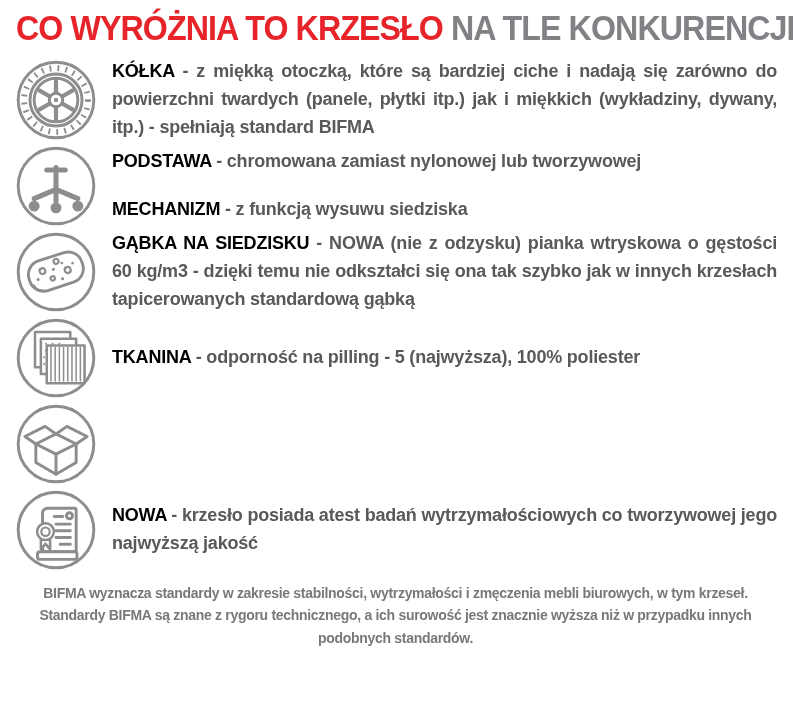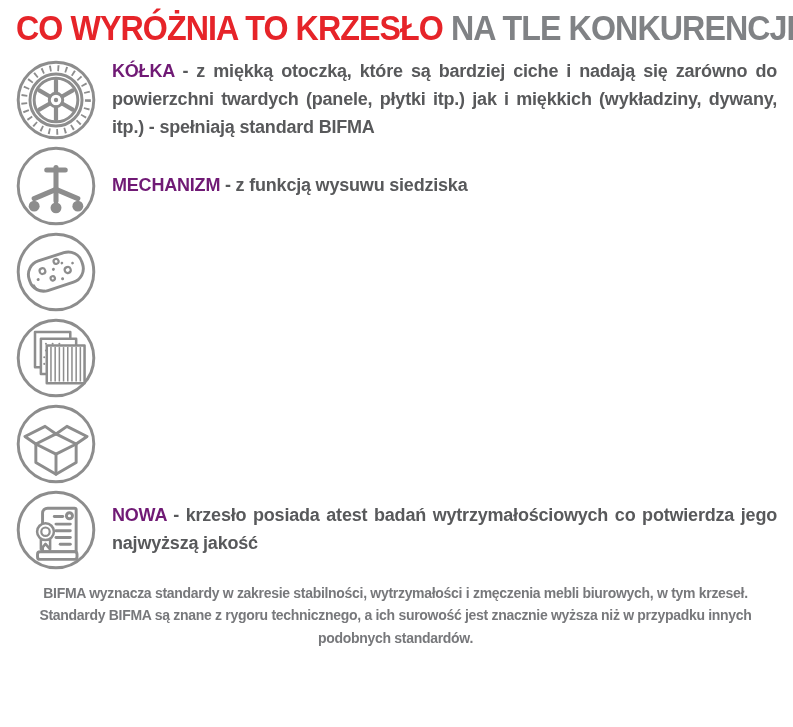--- a/index.html
+++ b/index.html
@@ -16,22 +16,22 @@
   .t-red{color:#e62429;}
   .t-gray{color:#808285;}
   .row{display:flex;align-items:center;min-height:84px;margin-bottom:2px;}
   .icon-wrap{flex:0 0 86px;height:84px;}
   .icon-wrap svg{width:84px;height:84px;display:block;}
   .texts{flex:1;margin-left:12px;min-width:0;}
   .entry{
     margin:0;font-weight:bold;font-size:18px;line-height:1.55;
     color:#58595b;text-align:justify;letter-spacing:-0.2px;
   }
-  .entry + .entry{margin-top:20px;text-decoration:underline;}
-  .label{color:#701a75;}
+  .entry + .entry{margin-top:20px;}
+  .label{color:#000000;}
   .footer{margin-top:10px;padding:0 10px;}
   .footer p{
     margin:0;text-align:center;font-weight:bold;font-size:14px;
     line-height:1.6;color:#77787b;letter-spacing:-0.3px;
   }
   
   .ic{stroke:#8d8d8d;fill:none;stroke-width:3.5;stroke-linecap:round;stroke-linejoin:round;}
   .ic-thin{stroke:#8d8d8d;fill:none;stroke-width:2.6;stroke-linecap:round;stroke-linejoin:round;}
   .icf{fill:#8d8d8d;stroke:none;}
   .ic-white{fill:#ffffff;stroke:#8d8d8d;stroke-width:3;stroke-linejoin:round;}
@@ -77,20 +77,21 @@
           <path d="M50 54 L24 65"></path>
           <path d="M50 54 L76 65"></path>
           <line x1="50" y1="54" x2="50" y2="68"></line>
         </g>
         <circle class="icf" cx="24" cy="74" r="6.5"></circle>
         <circle class="icf" cx="50" cy="76" r="6.5"></circle>
         <circle class="icf" cx="76" cy="74" r="6.5"></circle>
       </svg>
     </div>
     <div class="texts">
+      <p class="entry"><span class="label">PODSTAWA</span> <span>- chromowana zamiast nylonowej lub tworzywowej</span></p>
       <p class="entry"><span class="label">MECHANIZM</span> <span>- z funkcją wysuwu siedziska</span></p>
     </div>
   </section>
 
 
   <section class="row">
     <div class="icon-wrap">
       <svg viewBox="0 0 100 100">
         <circle class="ic" cx="50" cy="50" r="45"></circle>
         <g transform="rotate(-18 50 50)">
@@ -100,20 +101,23 @@
           <circle class="ic-thin" cx="54" cy="38" r="3"></circle>
           <circle class="ic-thin" cx="64" cy="52" r="3.6"></circle>
           <circle class="ic-thin" cx="44" cy="56" r="2.6"></circle>
           <circle class="icf" cx="27" cy="52" r="1.8"></circle>
           <circle class="icf" cx="48" cy="46" r="1.8"></circle>
           <circle class="icf" cx="60" cy="42" r="1.6"></circle>
           <circle class="icf" cx="72" cy="46" r="1.6"></circle>
           <circle class="icf" cx="55" cy="60" r="1.8"></circle>
         </g>
       </svg>
+    </div>
+    <div class="texts">
+      <p class="entry"><span class="label">GĄBKA NA SIEDZISKU</span> <span>- NOWA (nie z odzysku) pianka wtryskowa o gęstości 60 kg/m3 - dzięki temu nie odkształci się ona tak szybko jak w innych krzesłach tapicerowanych standardową gąbką</span></p>
     </div>
   </section>
 
   <section class="row">
     <div class="icon-wrap">
       <svg viewBox="0 0 100 100">
         <circle class="ic" cx="50" cy="50" r="45" stroke-width="4"></circle>
         <rect class="ic-white" x="25" y="19" width="42" height="42"></rect>
         <rect class="ic-white" x="32" y="27" width="42" height="42"></rect>
         <g class="icf">
@@ -129,20 +133,23 @@
           <line x1="44" y1="37" x2="44" y2="78"></line>
           <line x1="49" y1="37" x2="49" y2="78"></line>
           <line x1="54" y1="37" x2="54" y2="78"></line>
           <line x1="59" y1="37" x2="59" y2="78"></line>
           <line x1="64" y1="37" x2="64" y2="78"></line>
           <line x1="69" y1="37" x2="69" y2="78"></line>
           <line x1="74" y1="37" x2="74" y2="78"></line>
           <line x1="79" y1="37" x2="79" y2="78"></line>
         </g>
       </svg>
+    </div>
+    <div class="texts">
+      <p class="entry"><span class="label">TKANINA</span> <span>- odporność na pilling - 5 (najwyższa), 100% poliester</span></p>
     </div>
   </section>
 
   <section class="row">
     <div class="icon-wrap">
       <svg viewBox="0 0 100 100">
         <circle class="ic" cx="50" cy="50" r="45" stroke-width="4"></circle>
         <g class="ic" stroke-width="3.2">
           <path d="M26 50 L50 38 L74 50 L50 62 Z"></path>
           <path d="M26 50 L26 72 L50 86 L74 72 L74 50"></path>
@@ -167,21 +174,21 @@
           <line x1="50" y1="59" x2="67" y2="59"></line>
           <line x1="55" y1="67" x2="67" y2="67"></line>
           <rect x="28" y="76" width="47" height="9" rx="3" fill="#fff"></rect>
         </g>
         <path class="ic-white" d="M32 59 L32 73 L37.5 66.5 L43 73 L43 59 Z" stroke-width="3"></path>
         <circle class="ic-white" cx="37.5" cy="52" r="10" stroke-width="3"></circle>
         <circle class="ic-thin" cx="37.5" cy="52" r="5"></circle>
       </svg>
     </div>
     <div class="texts">
-      <p class="entry"><span class="label">NOWA</span> <span>- krzesło posiada atest badań wytrzymałościowych co potwierdza jego najwyższą jakość</span></p>
+      <p class="entry"><span class="label">NOWA</span> <span>- krzesło posiada atest badań wytrzymałościowych co tworzywowej jego najwyższą jakość</span></p>
     </div>
   </section>
 
   <footer class="footer">
     <p>BIFMA wyznacza standardy w zakresie stabilności, wytrzymałości i zmęczenia mebli biurowych, w tym krzeseł. Standardy BIFMA są znane z rygoru technicznego, a ich surowość jest znacznie wyższa niż w przypadku innych podobnych standardów.</p>
   </footer>
 
 </div>
 
 </body></html>

